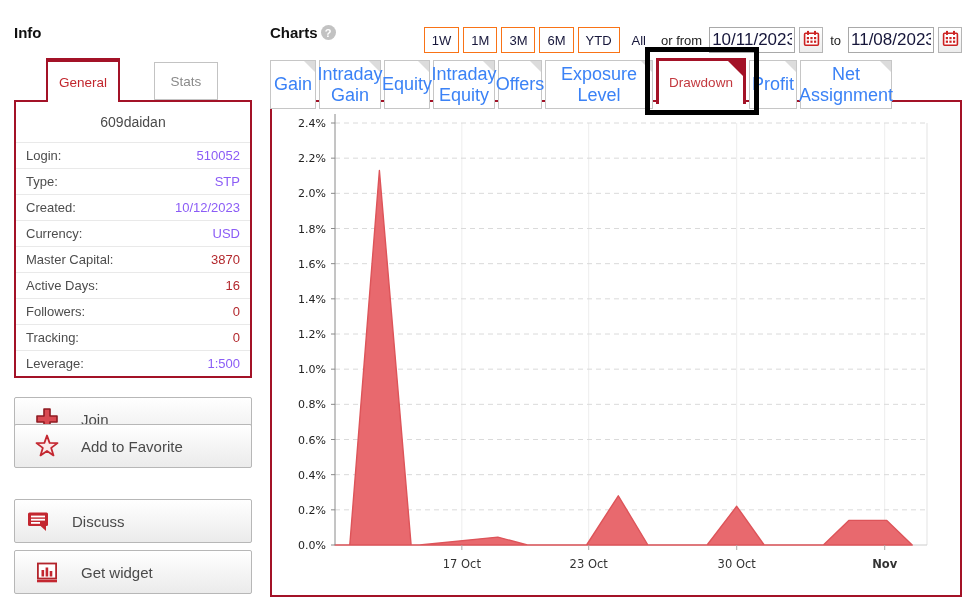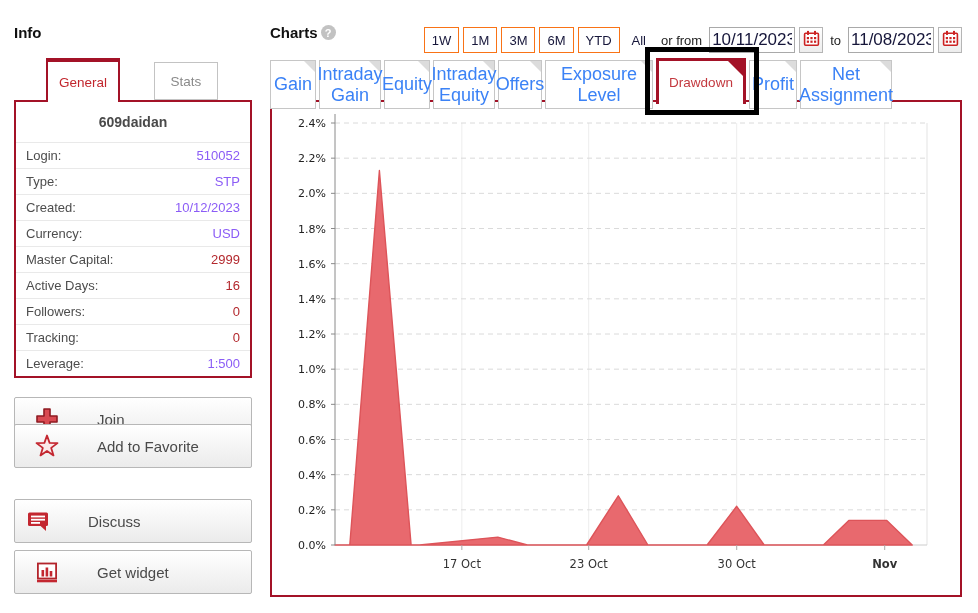--- a/index.html
+++ b/index.html
@@ -19,31 +19,31 @@
   .side-tab{box-sizing:border-box;display:flex;align-items:center;justify-content:center;background:#fff;
             font-size:13.5px;cursor:pointer;margin-left:32px;}
   .side-tab.active{height:44px;width:74px;border:2px solid var(--maroon);border-top-width:4px;border-bottom:0;
                    color:var(--redtext);}
   .side-tab.inactive{height:38px;width:64px;margin-bottom:2px;border:1px solid #c3c3c3;color:#8a8a8a;}
 
   
   #info-panel{position:absolute;left:14px;top:100px;width:238px;box-sizing:border-box;
               border:2px solid var(--maroon);background:#fff;z-index:1;}
   #account-name{height:40px;display:flex;align-items:center;justify-content:center;
-                font-weight:bold;font-size:14px;color:#4a4a4a;}
+                font-weight:normal;font-size:14px;color:#4a4a4a;}
   .info-row{display:flex;justify-content:space-between;align-items:center;height:25px;
             border-top:1px solid #e9e9e9;padding:0 10px;font-size:13px;}
   .info-row .lbl{color:#4d4d4d;}
   .info-row .val{color:#8b5cf6;}
   .info-row .val.red{color:#b3282d;}
 
   
   .action-btn{position:absolute;left:14px;width:238px;height:44px;box-sizing:border-box;
               border:1px solid #b7b7b7;border-radius:2px;background:linear-gradient(#ffffff,#ebebeb);
-              display:flex;align-items:center;padding-left:19px;gap:37px;font-size:15px;color:#4a4a4a;cursor:pointer;}
+              display:flex;align-items:center;padding-left:19px;gap:21px;font-size:15px;color:#4a4a4a;cursor:pointer;}
   .btn-icon{width:26px;height:26px;display:flex;align-items:center;justify-content:center;}
 
   
   #range-row{position:absolute;top:27px;right:16px;height:26px;display:flex;align-items:center;gap:4px;
              font-size:13px;color:#222;}
   #range-buttons{display:flex;gap:4px;align-items:center;}
   .range-btn{box-sizing:border-box;height:26px;padding:0 7px;border:1px solid #f97316;background:#fff;
              font-size:13px;color:#16163a;display:flex;align-items:center;cursor:pointer;font-family:inherit;}
   .range-btn.noborder{border-color:transparent;}
   .mid-label{padding:0 3px;}
@@ -99,21 +99,21 @@
         <div class="info-row">
           <span class="lbl">Created:</span>
           <span class="val">10/12/2023</span>
         </div>
         <div class="info-row">
           <span class="lbl">Currency:</span>
           <span class="val">USD</span>
         </div>
         <div class="info-row">
           <span class="lbl">Master Capital:</span>
-          <span class="val red">2999</span>
+          <span class="val red">3870</span>
         </div>
         <div class="info-row">
           <span class="lbl">Active Days:</span>
           <span class="val red">16</span>
         </div>
         <div class="info-row">
           <span class="lbl">Followers:</span>
           <span class="val red">0</span>
         </div>
         <div class="info-row">

